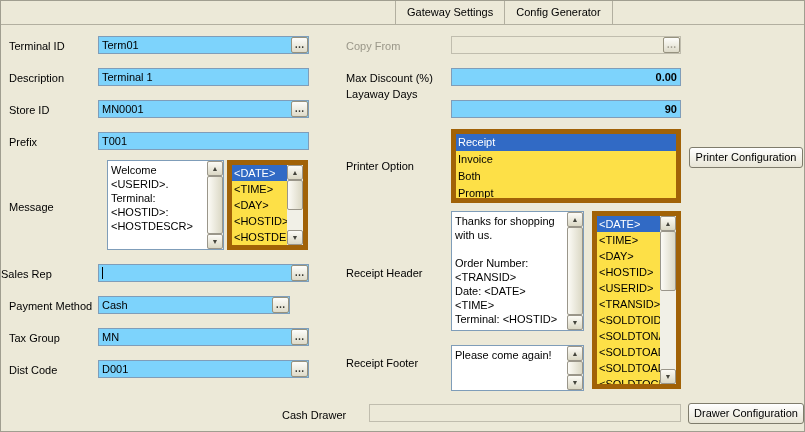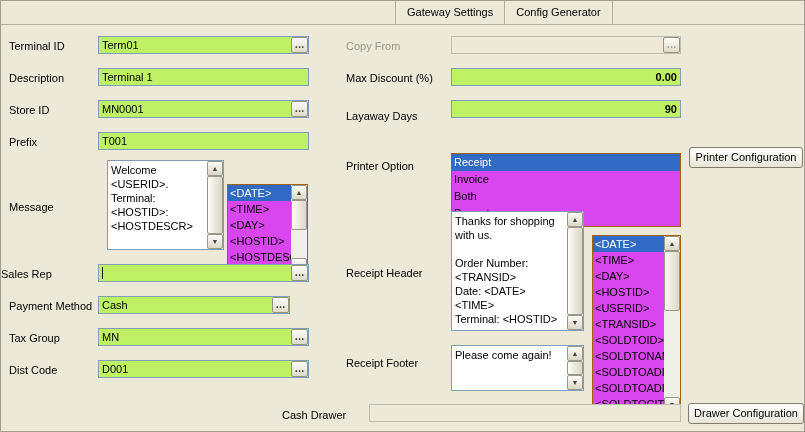--- a/index.html
+++ b/index.html
@@ -8,32 +8,32 @@
        font-family:"Liberation Sans",sans-serif;font-size:11px;color:#000;
        border:1px solid #a09e90;overflow:hidden;}
   .tabbar{position:absolute;left:0;top:0;width:100%;height:24px;border-bottom:1px solid #b2afa0;}
   .tabs{position:absolute;left:394px;top:0;height:24px;display:flex;}
   .tab{height:24px;line-height:23px;padding:0 11px;border-left:1px solid #b2afa0;white-space:nowrap;cursor:default;}
   .tab:last-child{border-right:1px solid #b2afa0;}
   .label{position:absolute;height:14px;line-height:14px;white-space:nowrap;}
   .label.disabled{color:#9a9789;}
   .field{position:absolute;height:18px;}
   .xp-input{position:absolute;left:0;top:0;width:100%;height:18px;border:1px solid #7f9db9;
-            background:#bef264;font:11px "Liberation Sans",sans-serif;padding:0 3px;outline:none;}
+            background:#7dd3fc;font:11px "Liberation Sans",sans-serif;padding:0 3px;outline:none;}
   .xp-input.num{text-align:right;font-weight:bold;}
   .field.disabled .xp-input{background:#ece9d8;border-color:#c0bdae;color:#808080;}
   .browse{position:absolute;right:1px;top:1px;width:17px;height:16px;
           background:linear-gradient(#fdfdfa,#dedbc9);border:1px solid #96927f;border-radius:2px;
           text-align:center;line-height:13px;font-weight:bold;font-size:10px;color:#3c3c34;cursor:default;}
   .browse.disabled{color:#a5a295;}
   .caret{position:absolute;left:4px;top:3px;width:1px;height:12px;background:#000;}
   .xp-textarea{position:absolute;background:#fff;border:1px solid #7f9db9;}
   .ta-text{position:absolute;left:1px;top:1px;right:17px;bottom:1px;padding:1px 2px;
            white-space:pre-wrap;overflow:hidden;line-height:14px;}
-  .listbox{position:absolute;background:#d946ef;border:1px solid #a16207;overflow:hidden;margin-top:24px;}
+  .listbox{position:absolute;background:#fde047;border:5px solid #a16207;overflow:hidden;}
   .lb-items{position:absolute;left:0;top:0;right:0;bottom:0;overflow:hidden;}
   .listbox.has-scroll .lb-items{right:16px;}
   .lb-item{height:16px;line-height:16px;padding-left:2px;white-space:nowrap;overflow:hidden;cursor:default;}
   .listbox.tall-items .lb-item{height:17px;line-height:17px;}
   .lb-item.selected{background:#316ac5;color:#fff;}
   .vscroll{position:absolute;right:0;top:0;bottom:0;width:16px;background:#f1f0e7;}
   .sb-btn{position:absolute;left:0;width:16px;height:15px;background:linear-gradient(#fcfbf6,#dbd8c5);
           border:1px solid #9a968a;border-radius:2px;text-align:center;line-height:13px;
           font-size:7px;color:#44443c;cursor:default;}
   .sb-btn.up{top:0;}
@@ -138,21 +138,21 @@
   <div class="field disabled" style="left:450px;top:35px;width:230px">
     <input class="xp-input" disabled="" value="" style="">
     <div class="browse disabled"><span>…</span></div>
   </div>
 
   <div class="label" style="left:345px;top:70px">Max Discount (%)</div>
   <div class="field" style="left:450px;top:67px;width:230px">
     <input class="xp-input num" value="0.00" style="">
   </div>
 
-  <div class="label" style="left:345px;top:108px">Layaway Days</div>
+  <div class="label" style="left:345px;top:86px">Layaway Days</div>
   <div class="field" style="left:450px;top:99px;width:230px">
     <input class="xp-input num" value="90" style="">
   </div>
 
   <div class="label" style="left:345px;top:158px">Printer Option</div>
   <div class="listbox tall-items" style="left:450px;top:128px;width:230px;height:74px">
     <div class="lb-items">
         <div class="lb-item selected">Receipt</div>
         <div class="lb-item">Invoice</div>
         <div class="lb-item">Both</div>

